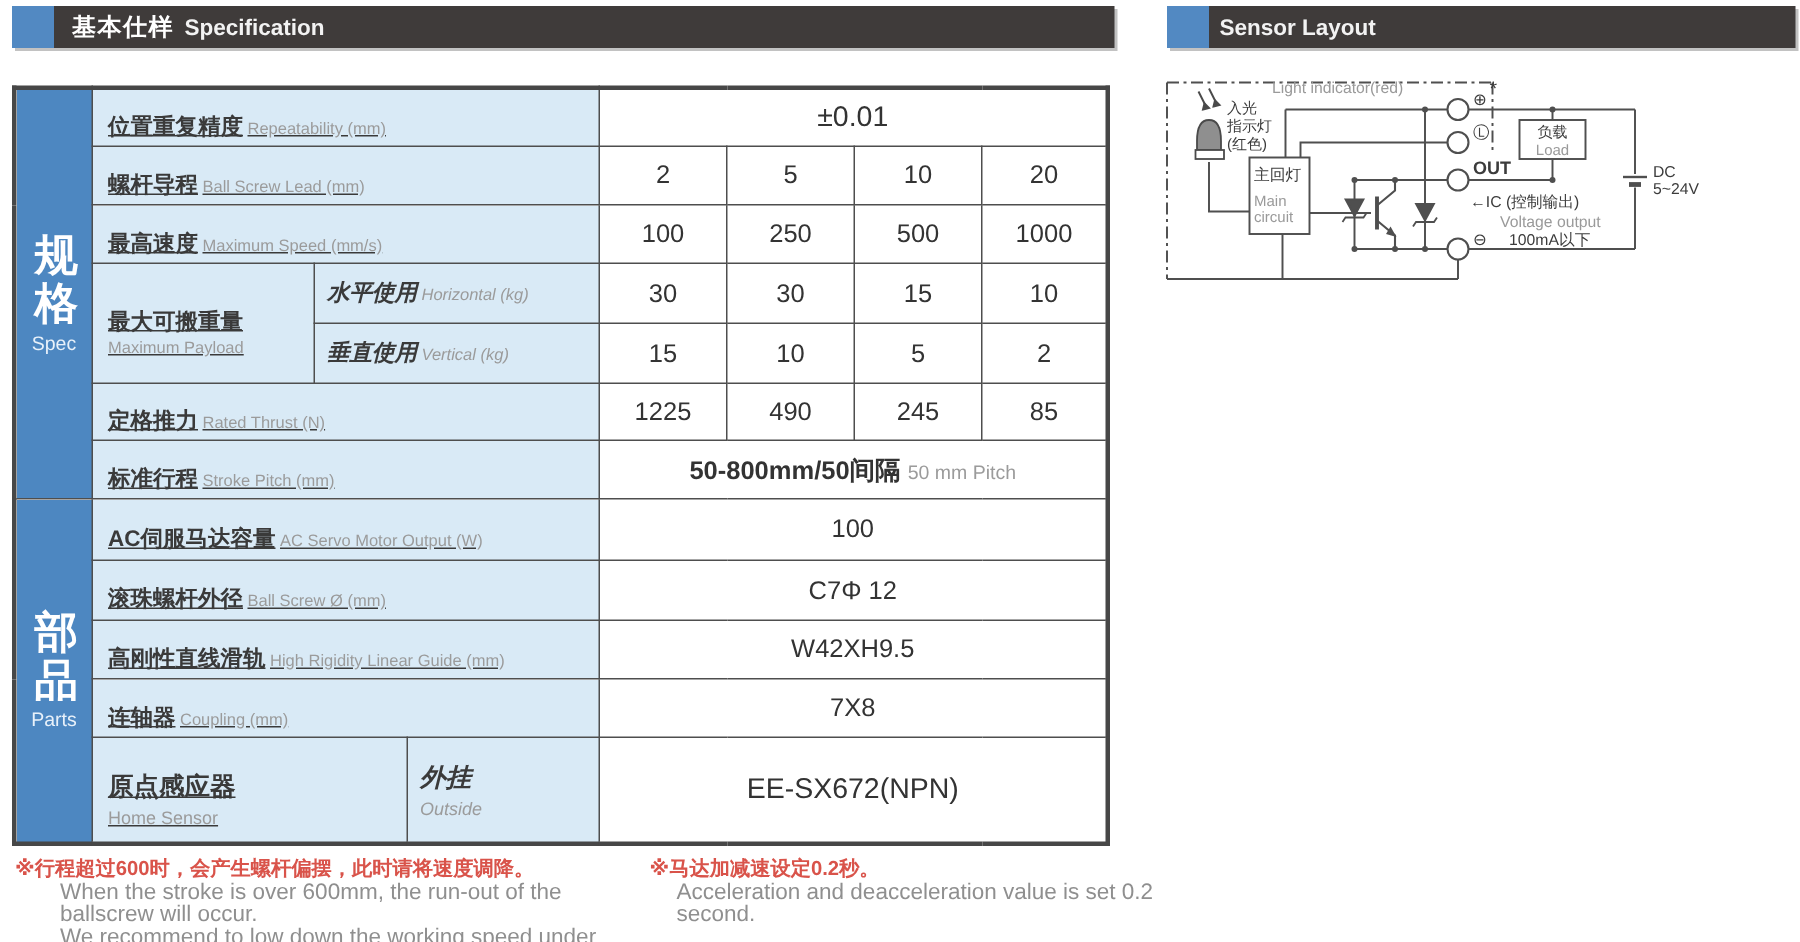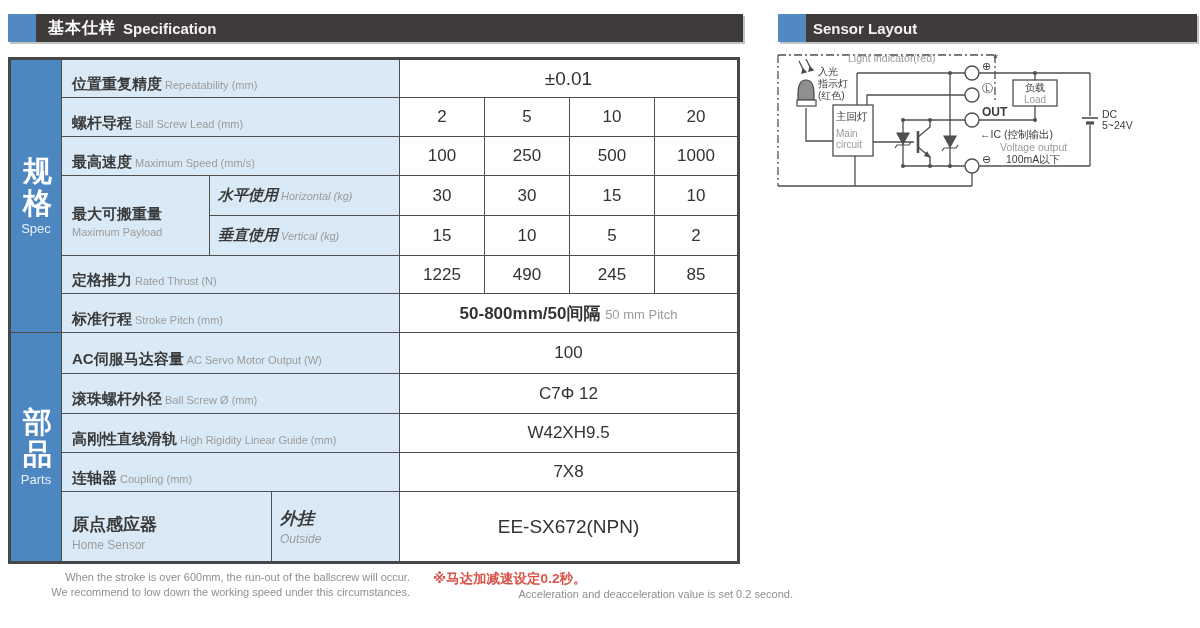--- a/index.html
+++ b/index.html
@@ -3,57 +3,57 @@
 <meta charset="utf-8">
 <style>
   html,body{margin:0;padding:0;}
   body{
     width:1200px;height:628px;position:relative;background:#ffffff;
     font-family:"Liberation Sans","DejaVu Sans",sans-serif;
     -webkit-font-smoothing:antialiased;color:#3a3a3a;overflow:hidden;
   }
   
   .titlebar{
-    position:absolute;top:14px;height:28px;background:#3f3b3a;
+    position:absolute;top:4px;height:28px;background:#3f3b3a;
     display:flex;align-items:center;box-shadow:2px 2px 0 #c2c2c2;
   }
   .titlebar .sq{width:28px;height:28px;background:#5289c2;flex:0 0 28px;}
   .titlebar .zh{color:#ffffff;font-size:16px;font-weight:bold;margin-left:12px;letter-spacing:1px;}
   .titlebar .en{color:#f2f2f2;font-size:15px;font-weight:bold;margin-left:7px;}
   #bar-left{left:8px;width:735px;}
   #bar-right{left:778px;width:419px;}
   
   #spec-table{
     position:absolute;left:8px;top:57px;border-collapse:collapse;table-layout:fixed;
     border:3px solid #474747;
   }
   #spec-table td{border:1.5px solid #4e4e4e;overflow:hidden;}
   td.sidebar{background:#4d87c1;text-align:center;vertical-align:middle;padding:0;}
   td.sidebar .zh{
     color:#fff;font-size:29px;font-weight:bold;width:26px;margin:0 auto;
     word-break:break-all;line-height:1.08;letter-spacing:0;
   }
   td.sidebar .en{color:#e8f1fa;font-size:13px;margin-top:2px;}
   td.label, td.sublabel{background:#d9eaf6;vertical-align:middle;}
-  td.label{padding:14px 2px 2px 10px;}
+  td.label{padding:14px 2px 2px 10px;text-decoration:underline;}
   td.sublabel{padding:2px 2px 2px 8px;font-style:italic;}
   .lzh{font-size:15px;font-weight:bold;color:#3a3a3a;}
   .len{font-size:11px;color:#9b9b9b;margin-left:3px;font-weight:normal;}
   .stack .lzh,.stack .len{display:block;margin-left:0;}
   .stack .len{margin-top:2px;}
   td.value{background:#ffffff;text-align:center;vertical-align:middle;
     font-size:17px;color:#333;padding:0 20px;}
   td.value.big{font-size:19px;}
   td.value .gray{color:#9b9b9b;font-size:13px;}
   
   .footnote{position:absolute;top:570px;}
   #footnote-left{left:10px;width:400px;}
   #footnote-right{left:433px;width:360px;}
   .footnote .red{color:#d9534a;font-size:13.5px;font-weight:bold;line-height:17px;}
-  .footnote .gray{color:#8f8f8f;font-size:11px;line-height:15px;text-align:right;}
+  .footnote .gray{color:#8f8f8f;font-size:15px;line-height:15px;}
   #footnote-left .gray{padding-left:30px;}
   #footnote-right .gray{padding-left:18px;}
   
   #diagram{position:absolute;left:772px;top:48px;}
   #diagram text{font-family:"Liberation Sans","DejaVu Sans",sans-serif;}
   .dk{fill:#3c3c3c;}
   .gy{fill:#9a9a9a;}
 </style>
 </head>
 <body>
@@ -185,20 +185,21 @@
     <td class="sublabel stack">
       <span class="lzh" style="font-size:17px">外挂</span>
           <span class="len" style="font-size:12px">Outside</span>
     </td>
     <td class="value" colspan="4" style="font-size:19px">EE-SX672(NPN)</td>
   </tr>
 </tbody>
   </table>
 
 <div class="footnote" id="footnote-left">
+  <div class="red">※行程超过600时，会产生螺杆偏摆，此时请将速度调降。</div>
   <div class="gray">When the stroke is over 600mm, the run-out of the ballscrew will occur.</div>
   <div class="gray">We recommend to low down the working speed under this circumstances.</div>
 </div>
 <div class="footnote" id="footnote-right">
   <div class="red">※马达加减速设定0.2秒。</div>
   <div class="gray">Acceleration and deacceleration value is set 0.2 second.</div>
 </div>
 
 <svg id="diagram" width="430" height="152" viewBox="0 0 430 152">
   <g stroke="#4f4f4f" stroke-width="1.3" fill="none">

